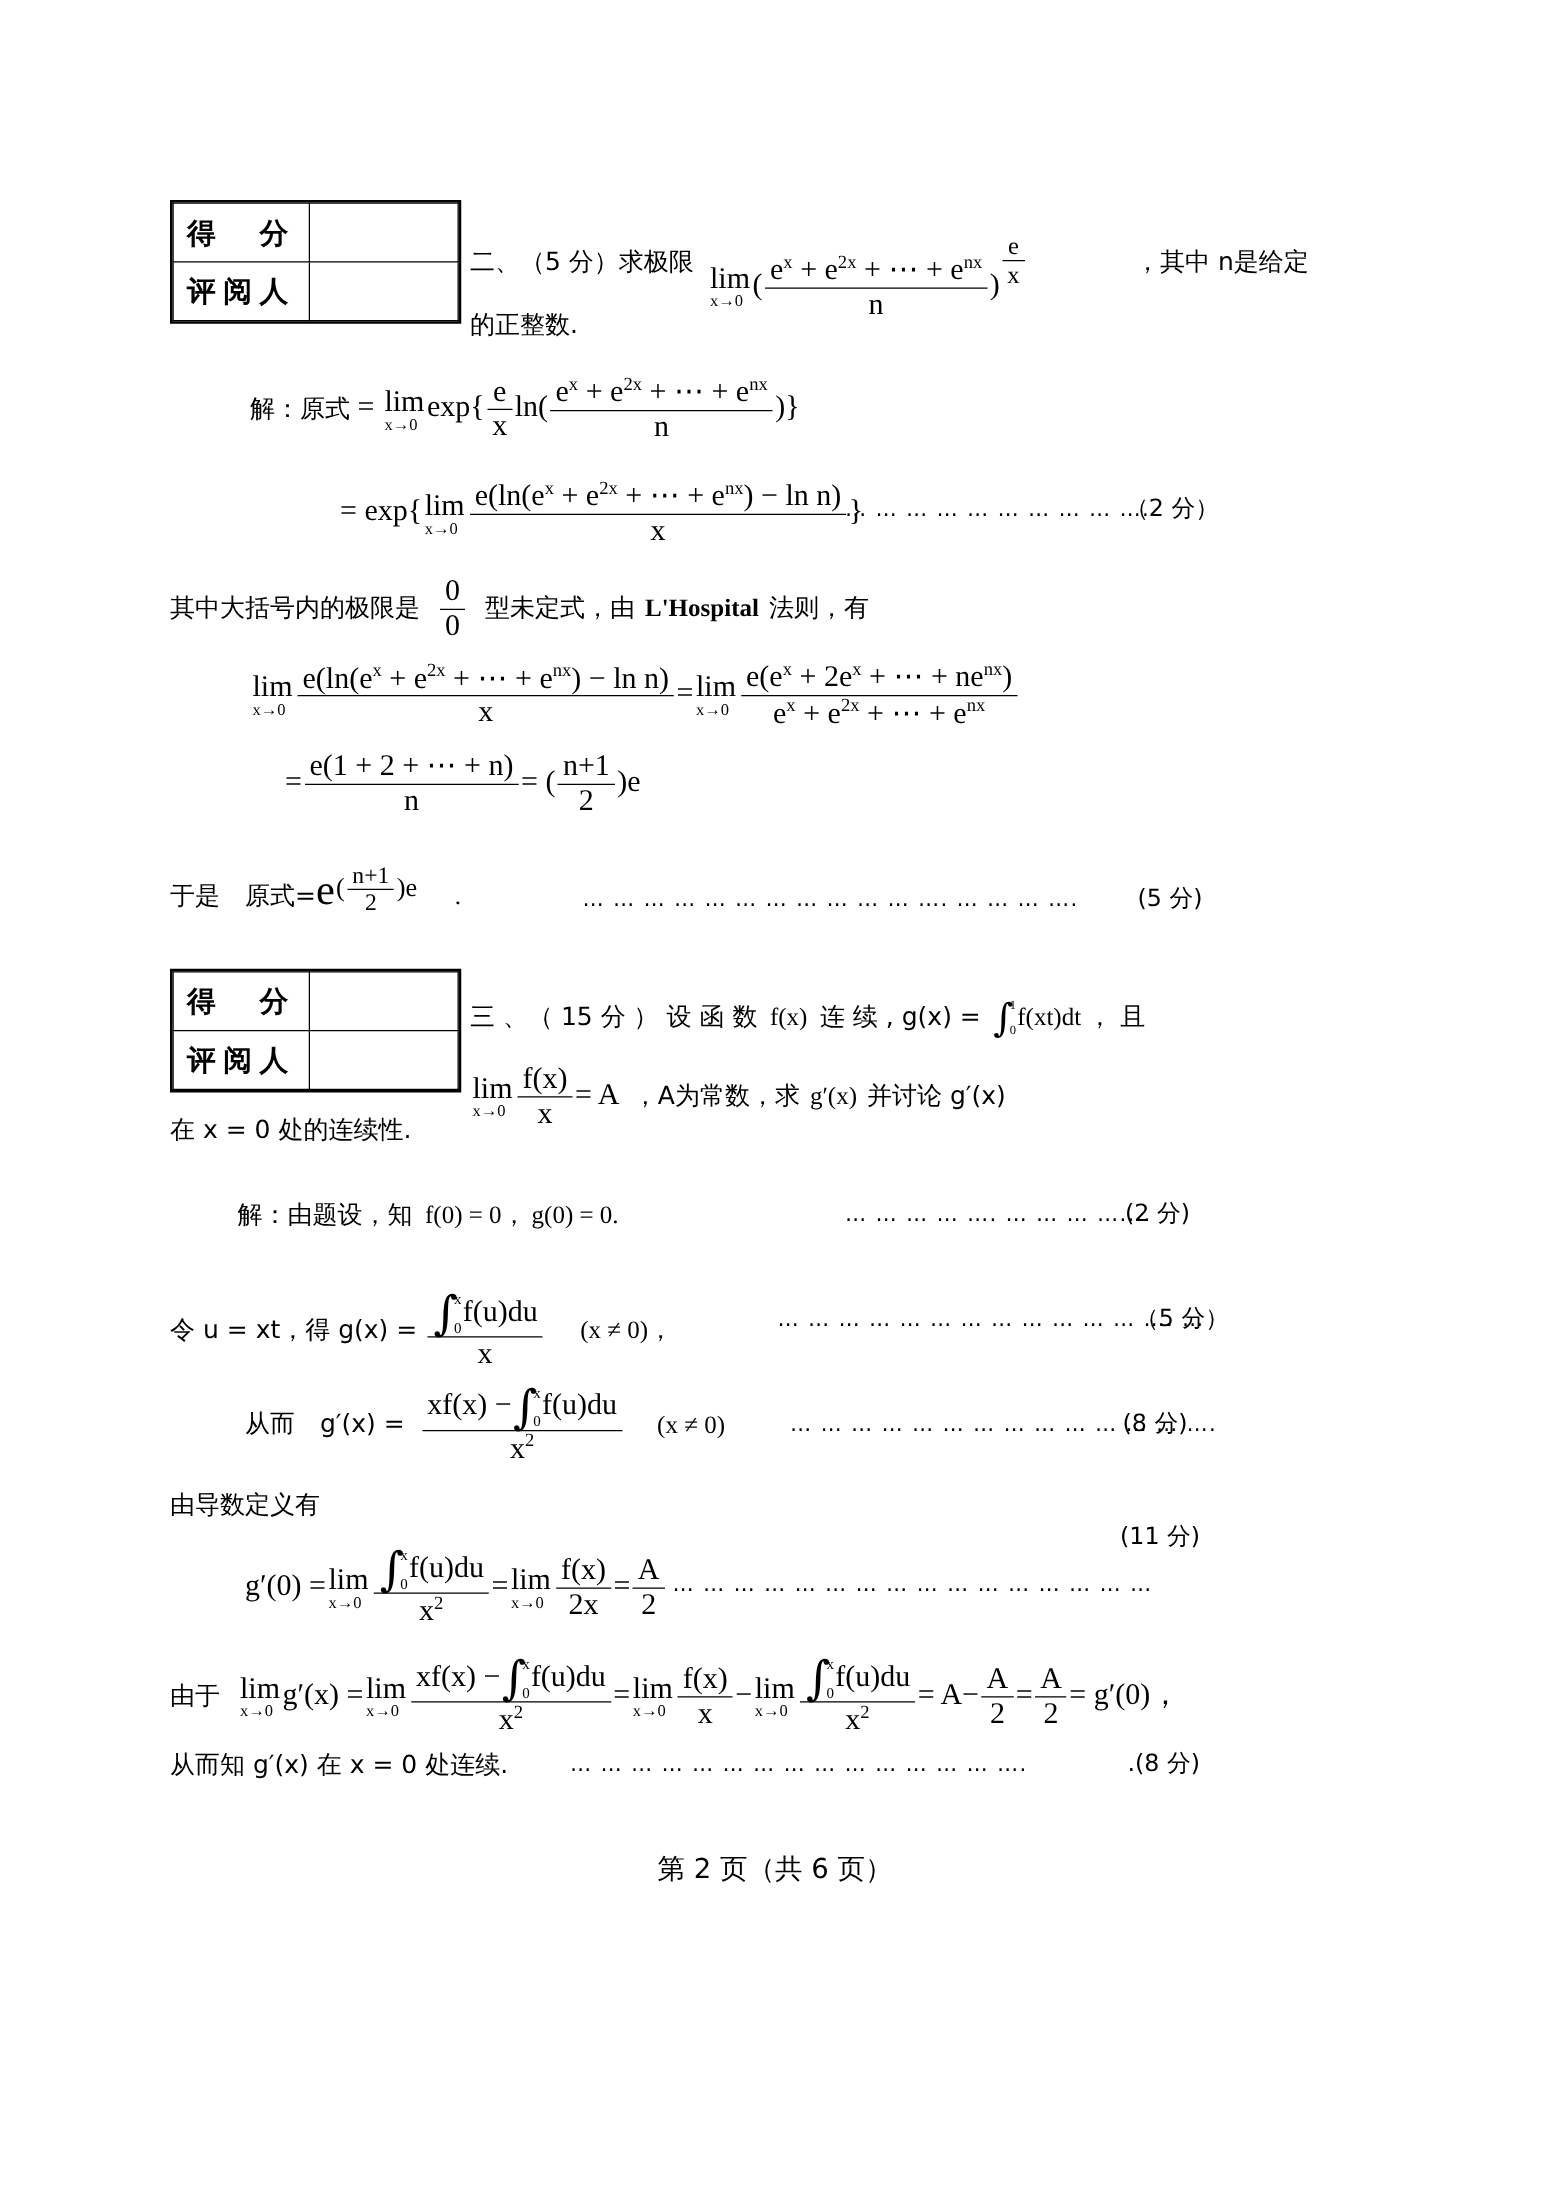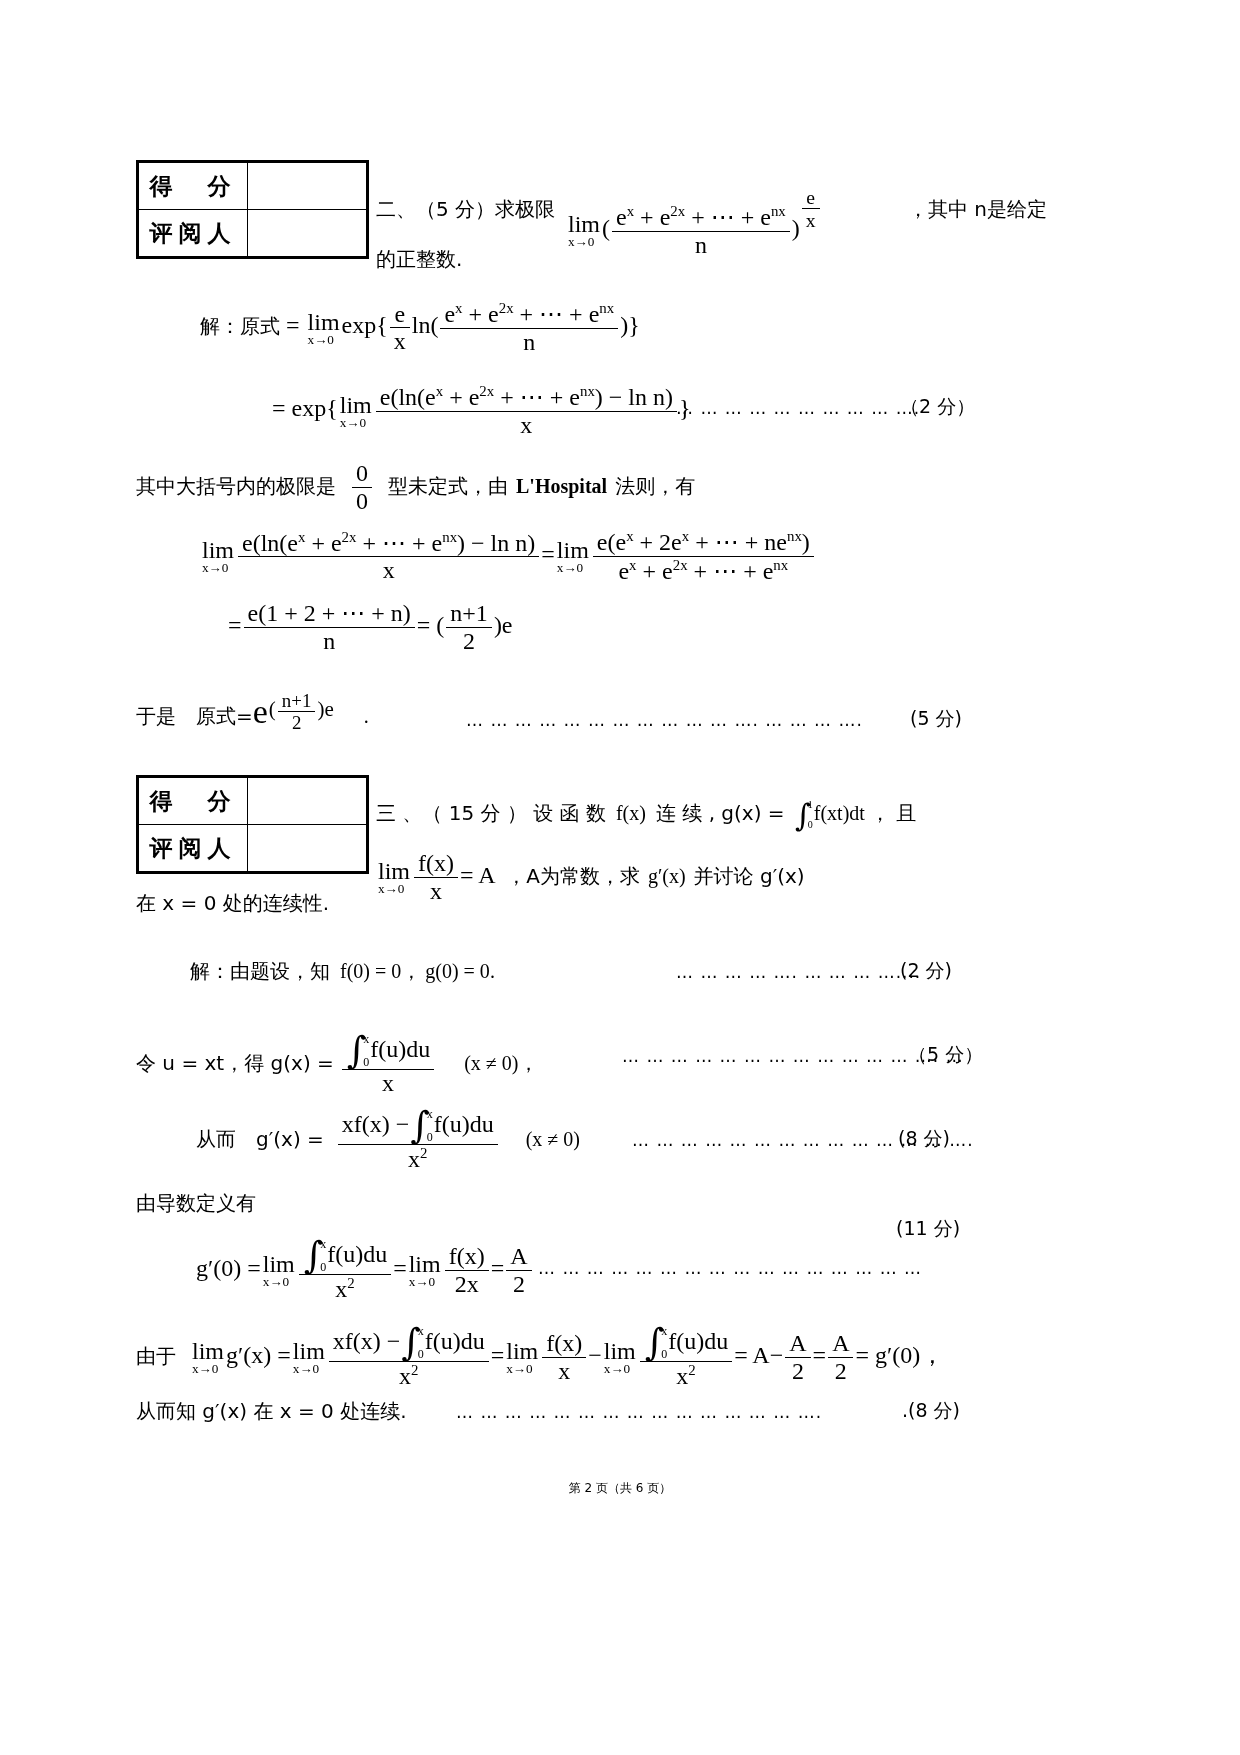--- a/index.html
+++ b/index.html
@@ -124,21 +124,21 @@
   .pts {
     font-family: "DejaVu Sans", "Liberation Sans", sans-serif;
     font-size: 19px;
     white-space: nowrap;
   }
   .footer {
     position: absolute;
     width: 100%;
     text-align: center;
     font-family: "DejaVu Sans", "Liberation Sans", sans-serif;
-    font-size: 12px;
+    font-size: 22px;
   }
 </style>
 </head>
 <body>
 
 <div class="page">
 
   <div class="score-box" style="left:136px; top:160px;">
     <table>
       <tbody>

